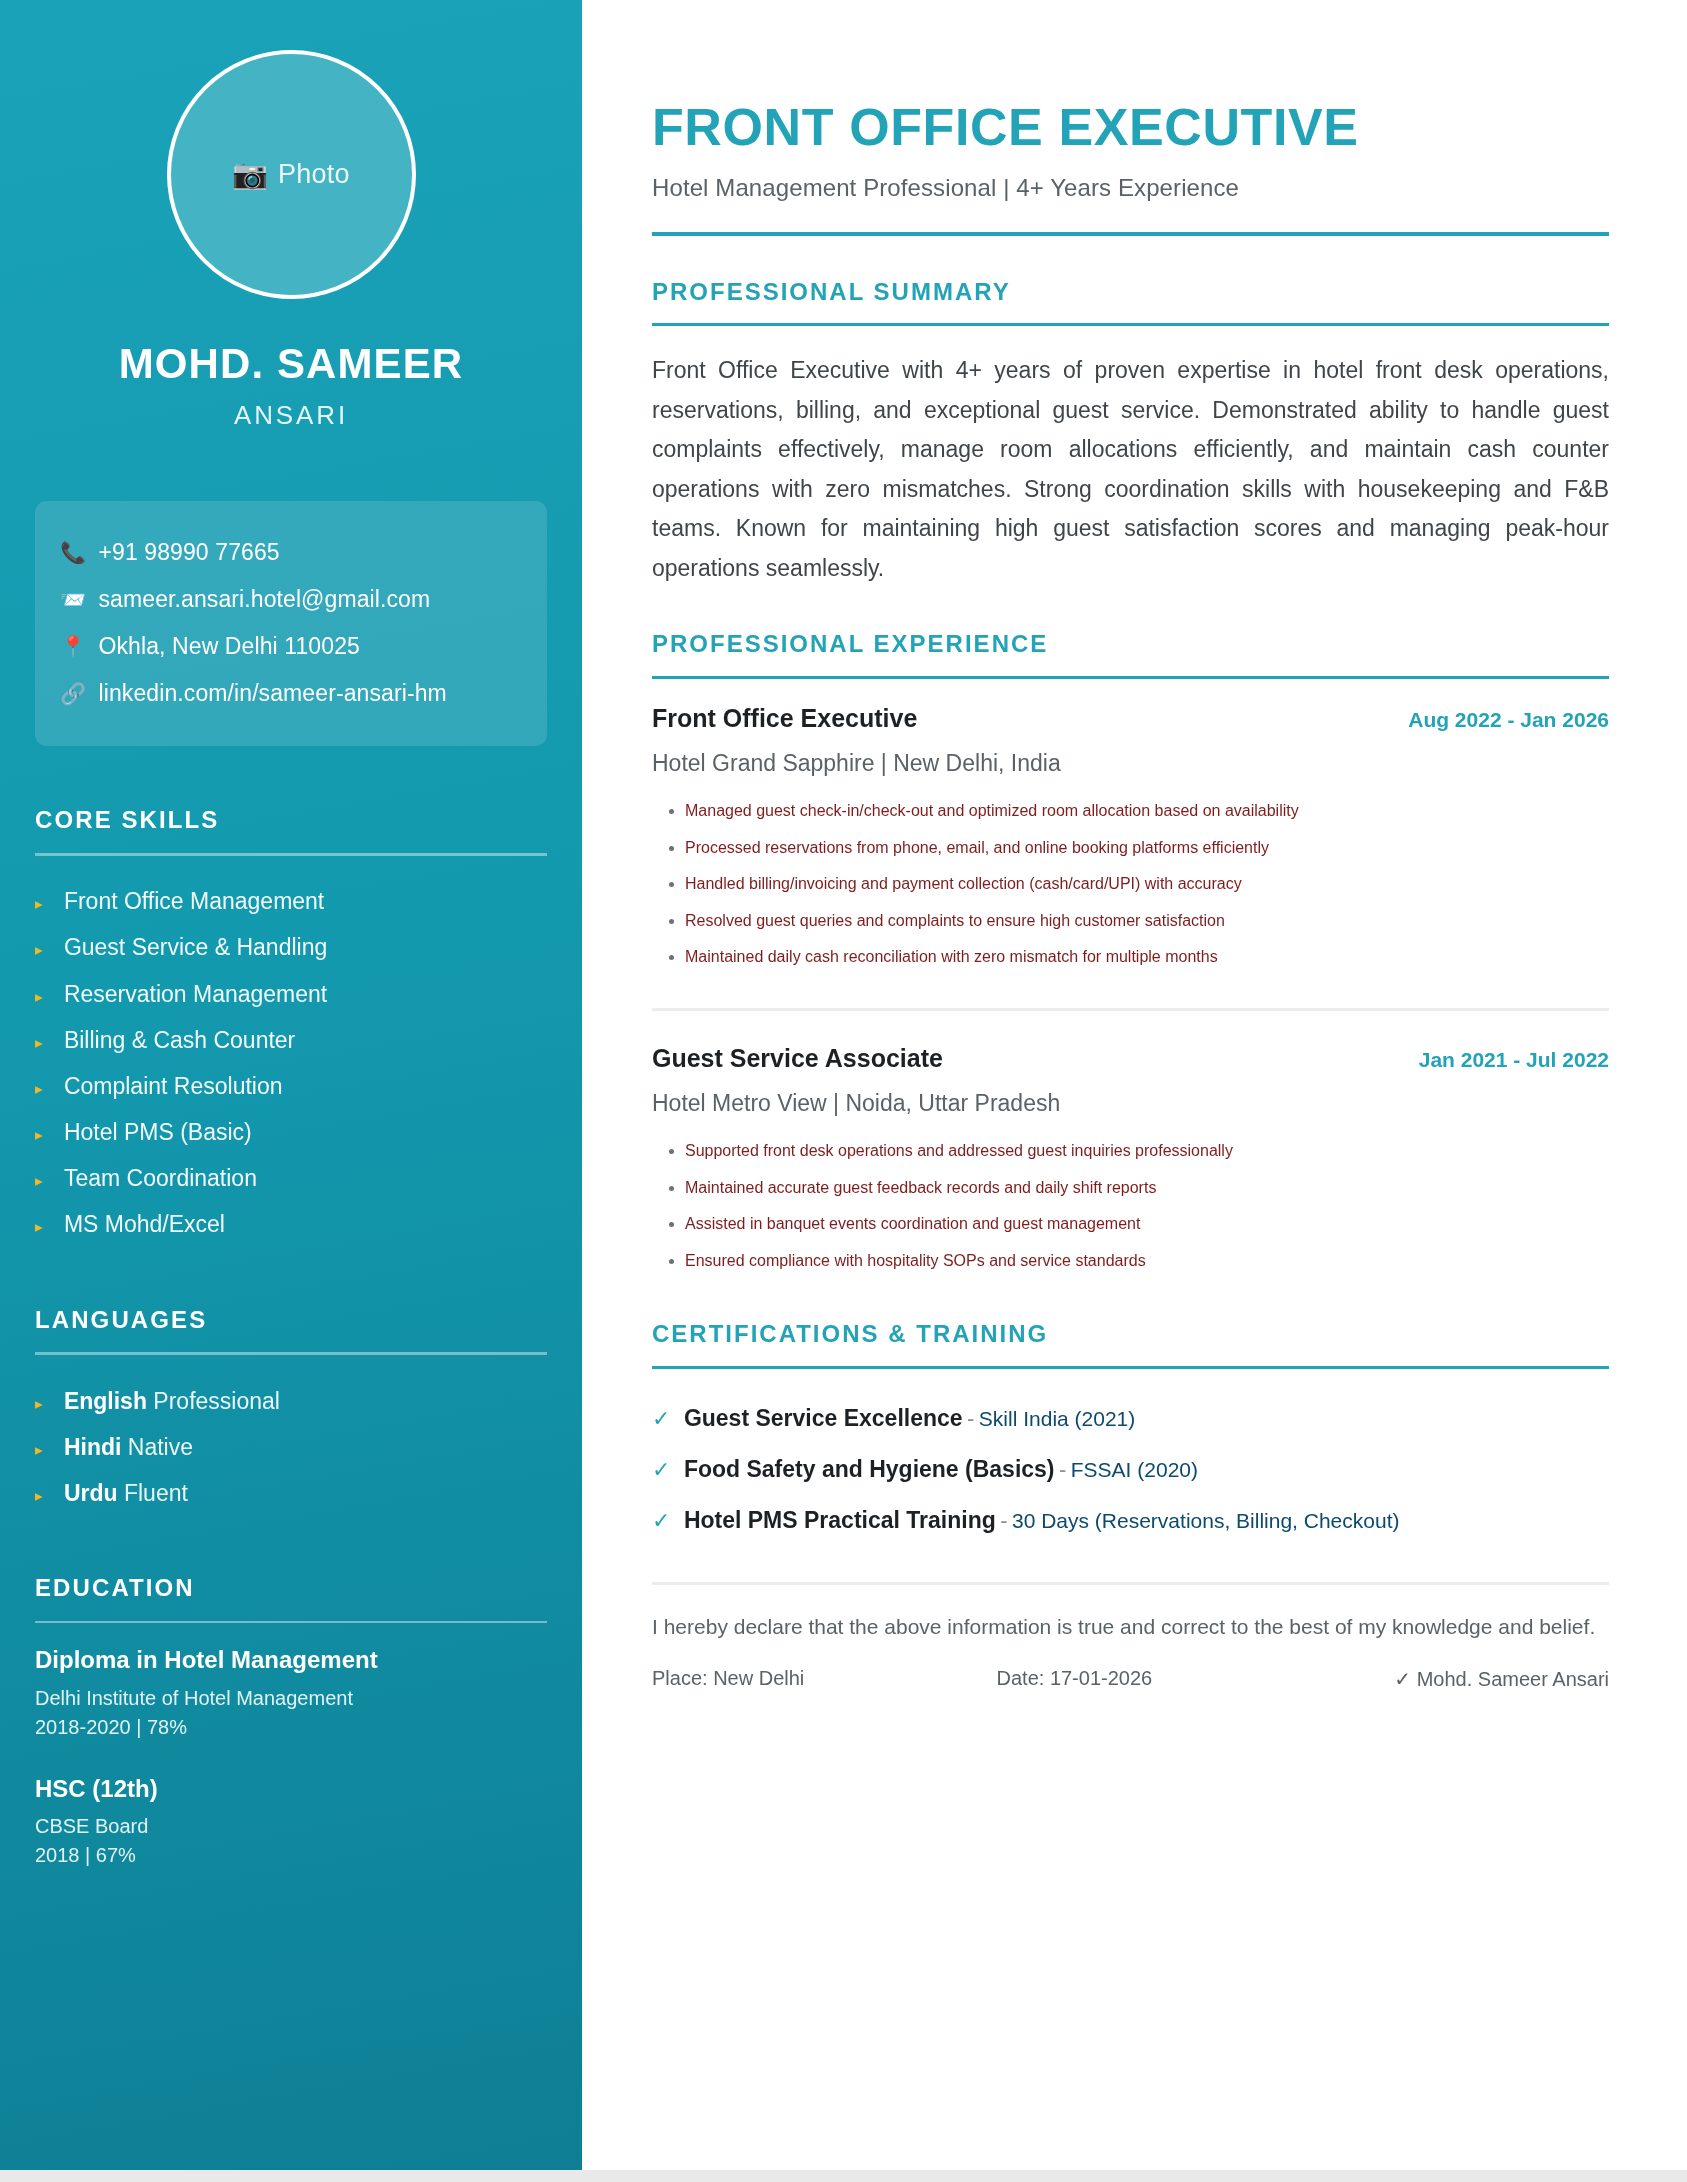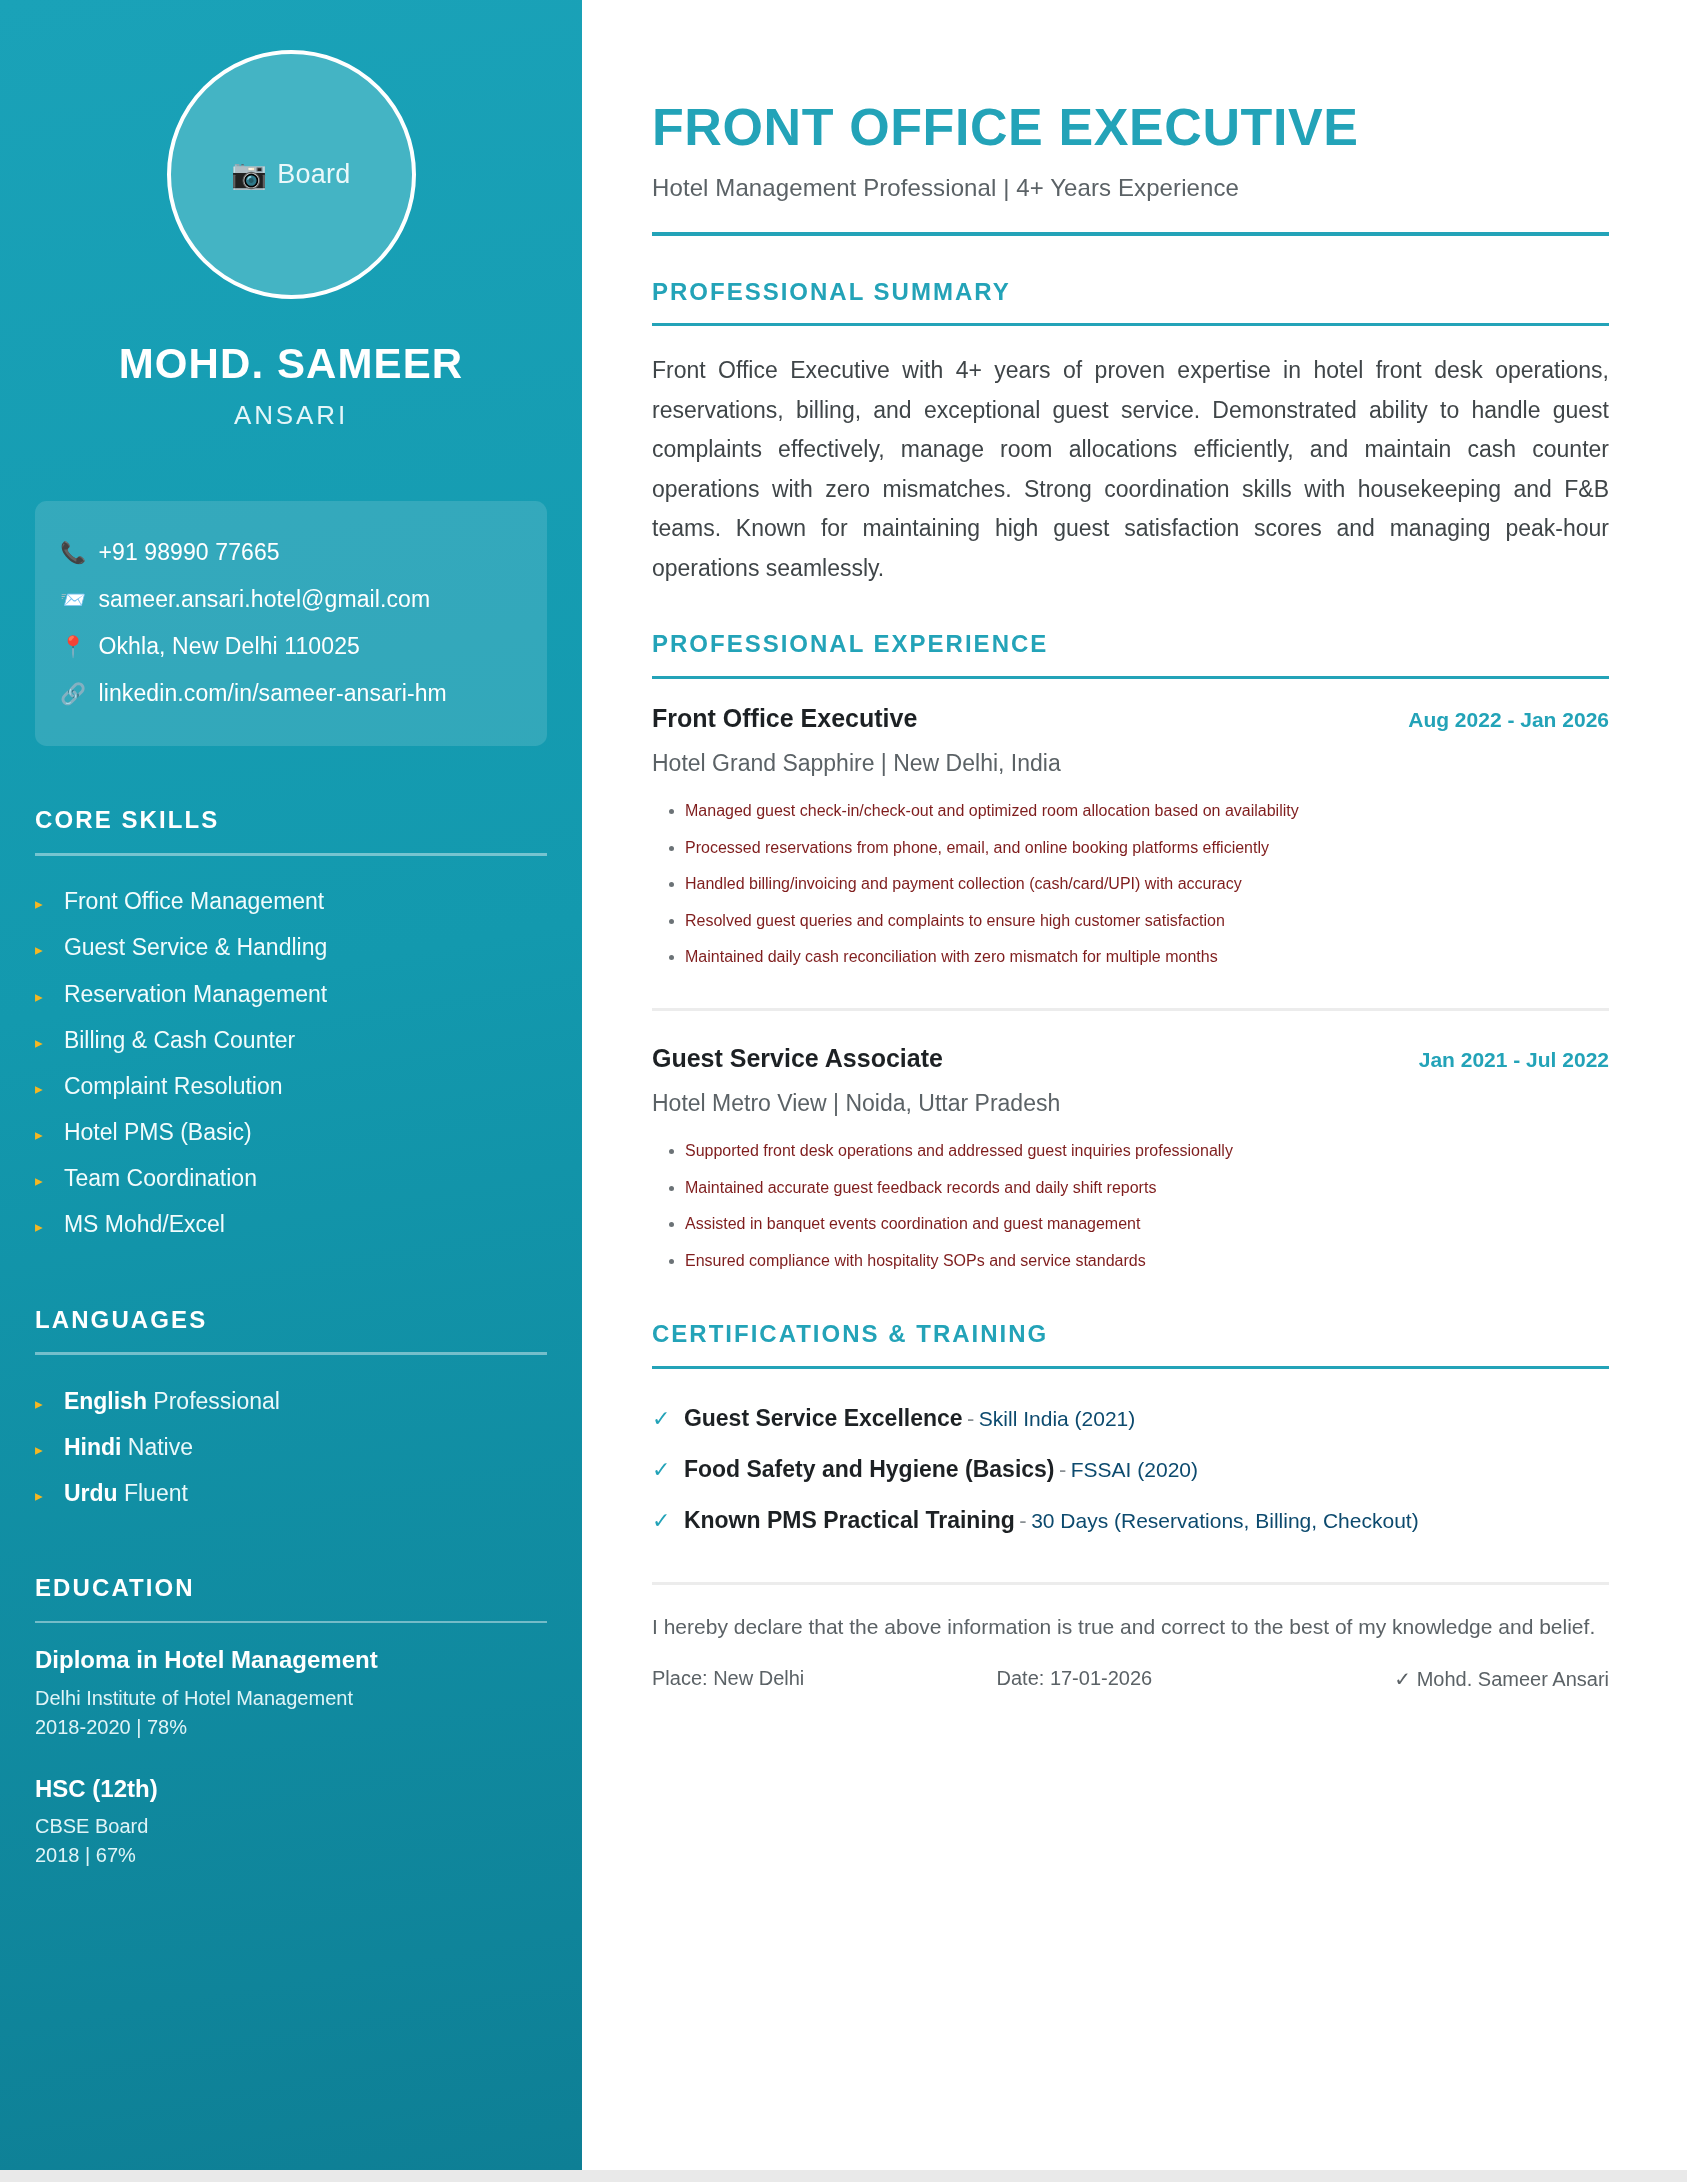--- a/index.html
+++ b/index.html
@@ -245,21 +245,21 @@
 </head>
 <body>
 
 <div class="page">
 
   <aside class="sidebar">
 
     <div class="photo-wrap">
       <div class="photo-circle">
         <span class="cam-icon">📷</span>
-        <span class="photo-label">Board</span>
+        <span class="photo-label">Photo</span>
       </div>
     </div>
 
     <div class="person-name">MOHD. SAMEER</div>
     <div class="person-surname">ANSARI</div>
 
     <div class="contact-card">
       <div class="contact-row">
         <span class="c-ico">📞</span>
         <span class="c-txt">+91 98990 77665</span>
@@ -422,21 +422,21 @@
         <span class="cert-check">✓</span>
         <span>
           <span class="cert-name">Food Safety and Hygiene (Basics)</span>
           <span class="cert-dash">-</span>
           <span class="cert-issuer">FSSAI (2020)</span>
         </span>
       </div>
       <div class="cert-row">
         <span class="cert-check">✓</span>
         <span>
-          <span class="cert-name">Known PMS Practical Training</span>
+          <span class="cert-name">Hotel PMS Practical Training</span>
           <span class="cert-dash">-</span>
           <span class="cert-issuer">30 Days (Reservations, Billing, Checkout)</span>
         </span>
       </div>
     </section>
 
     <section>
       <div class="decl-rule"></div>
       <div class="decl-text">I hereby declare that the above information is true and correct to the best of my knowledge and belief.</div>
       <div class="decl-foot">

